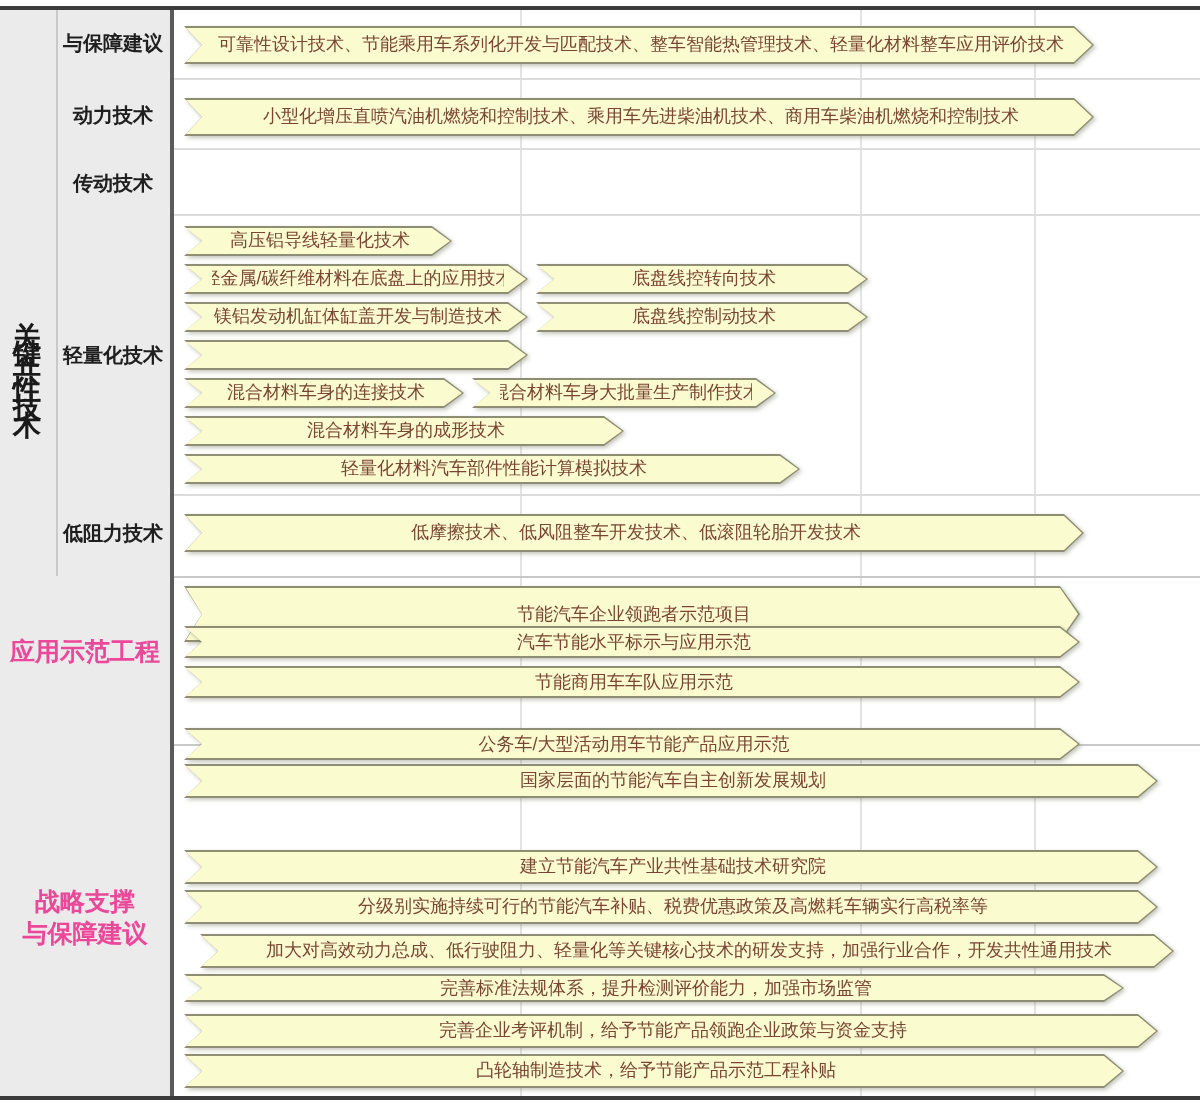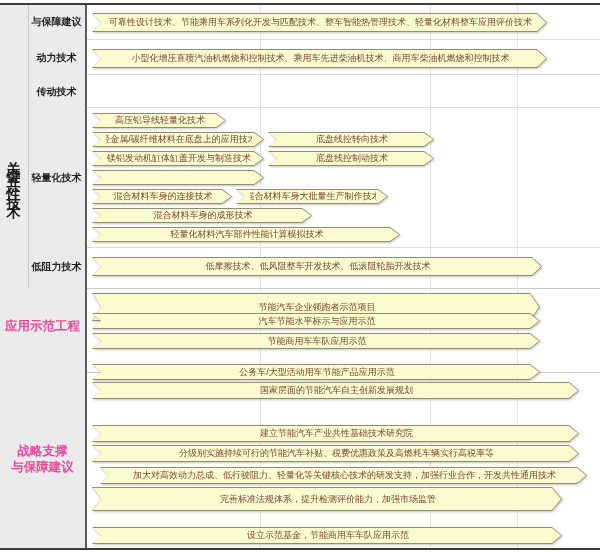--- a/index.html
+++ b/index.html
@@ -181,24 +181,29 @@
   <div class="arw" style="left:92px;top:445px;width:487px;height:17px">
     <i class="ab"></i>
       <i class="af"></i>
     <span class="at">分级别实施持续可行的节能汽车补贴、税费优惠政策及高燃耗车辆实行高税率等</span>
   </div>
   <div class="arw" style="left:100px;top:467px;width:487px;height:17px">
     <i class="ab"></i>
       <i class="af"></i>
     <span class="at">加大对高效动力总成、低行驶阻力、轻量化等关键核心技术的研发支持，加强行业合作，开发共性通用技术</span>
   </div>
-  <div class="arw" style="left:92px;top:487px;width:470px;height:24px">
+  <div class="arw" style="left:92px;top:487px;width:470px;height:14px">
     <i class="ab"></i>
       <i class="af"></i>
     <span class="at">完善标准法规体系，提升检测评价能力，加强市场监管</span>
   </div>
+  <div class="arw" style="left:92px;top:507px;width:487px;height:17px">
+    <i class="ab"></i>
+      <i class="af"></i>
+    <span class="at">完善企业考评机制，给予节能产品领跑企业政策与资金支持</span>
+  </div>
   <div class="arw" style="left:92px;top:527px;width:470px;height:17px">
     <i class="ab"></i>
       <i class="af"></i>
-    <span class="at">设立示范基金，节能商用车车队应用示范</span>
+    <span class="at">凸轮轴制造技术，给予节能产品示范工程补贴</span>
   </div>
 
 </div>
 
 </body></html>

